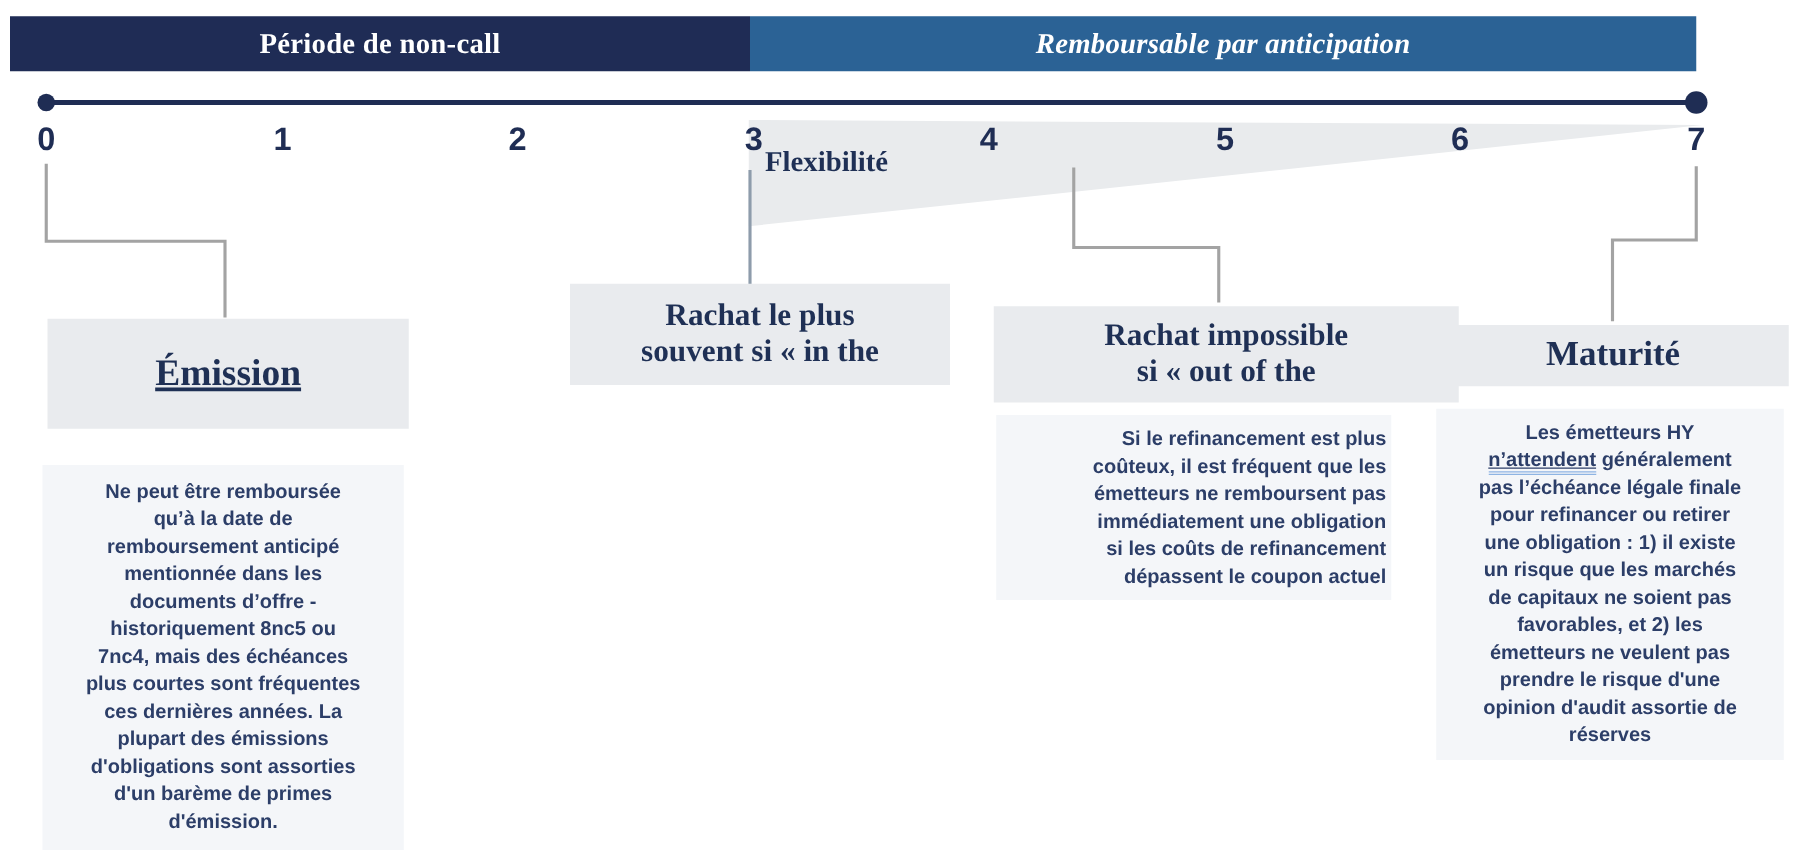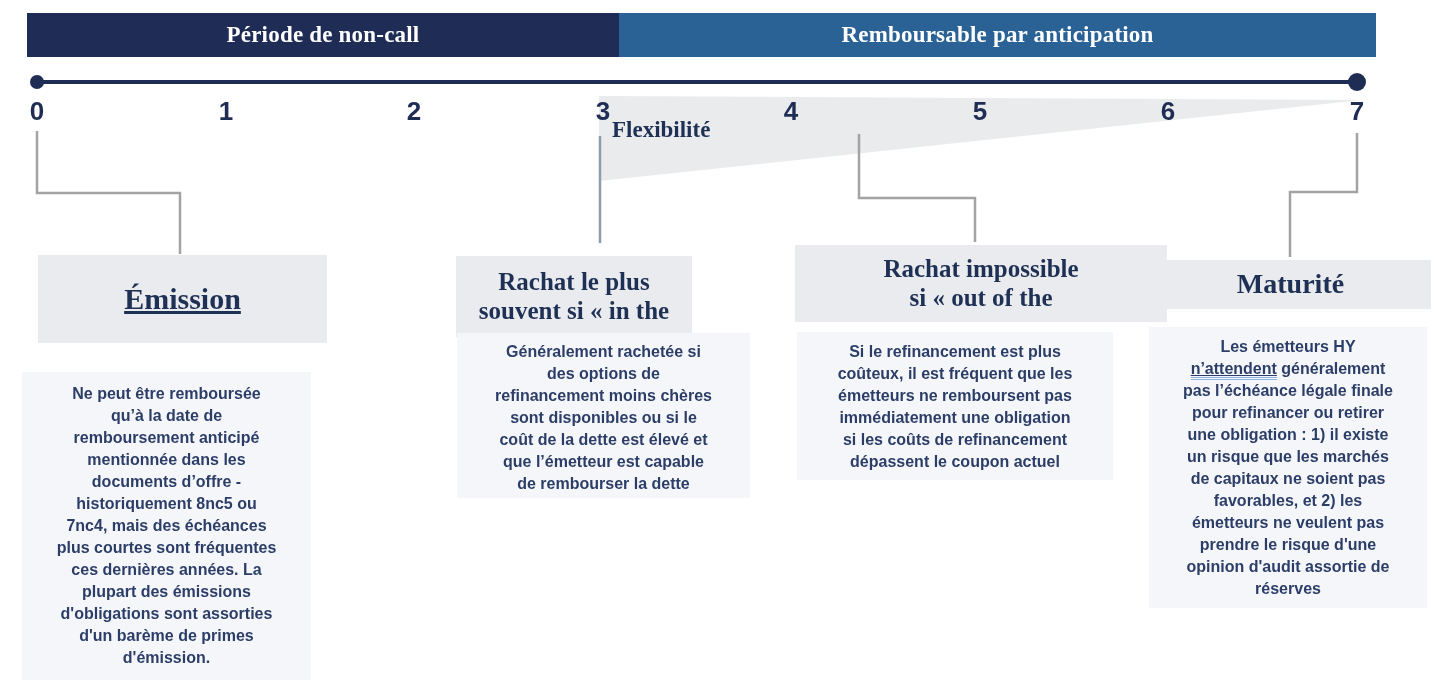--- a/index.html
+++ b/index.html
@@ -20,24 +20,24 @@
     width:1439px;height:689px;
     background:#ffffff;
     overflow:hidden;
     font-family:"Liberation Sans",sans-serif;
   }
   .hbar{
     position:absolute;top:13px;height:44px;
     display:flex;align-items:center;justify-content:center;
     color:#ffffff;
     font-family:"Liberation Serif",serif;
-    font-weight:bold;font-size:23px;letter-spacing:.2px;margin-left:19px;
+    font-weight:bold;font-size:23px;letter-spacing:.2px;
   }
   .hbar.noncall{left:8px;width:592px;background:var(--navy-dark);}
-  .hbar.callable{left:600px;width:757px;background:var(--blue-mid);}
+  .hbar.callable{left:600px;width:757px;background:var(--blue-mid);font-style:italic;}
 
   .tl-line{position:absolute;left:37px;top:80px;width:1321px;height:4px;background:var(--timeline);}
   .tl-dot{position:absolute;border-radius:50%;background:var(--timeline);}
   .tl-dot.start{left:30px;top:75px;width:14px;height:14px;}
   .tl-dot.end{left:1348px;top:73px;width:18px;height:18px;}
 
   .tick{
     position:absolute;top:96px;width:44px;text-align:center;
     font-weight:bold;font-size:26px;color:var(--timeline);z-index:3;
   }
@@ -58,25 +58,25 @@
   }
   .bbox{
     position:absolute;background:var(--body-bg);
     color:var(--body-text);font-weight:bold;font-size:16px;line-height:22px;
     text-align:center;white-space:pre-line;z-index:2;
     display:flex;align-items:flex-start;justify-content:center;
     box-sizing:border-box;
   }
   .bbox .inner{width:100%;}
   .t1{left:38px;top:255px;width:289px;height:88px;font-size:30px;text-decoration:underline;}
-  .b1{left:22px;top:372px;width:289px;height:308px;padding:11px 5px;}
-  .t2{left:456px;top:256px;width:236px;height:81px;font-size:25px;}
+  .b1{left:34px;top:372px;width:289px;height:308px;padding:11px 5px;}
+  .t2{left:456px;top:227px;width:304px;height:81px;font-size:25px;}
   .b2{left:457px;top:333px;width:293px;height:165px;padding:8px 4px;}
   .t3{left:795px;top:245px;width:372px;height:77px;font-size:25px;}
-  .b3{left:797px;top:332px;width:316px;height:148px;padding:9px 4px;}
+  .b3{left:797px;top:332px;width:316px;height:148px;padding:9px 4px;text-align:right;}
   .t4{left:1150px;top:260px;width:281px;height:49px;font-size:28px;}
   .b4{left:1149px;top:327px;width:278px;height:281px;padding:9px 6px;}
 
   .u-link{
     text-decoration:underline;
     text-decoration-color:var(--body-text);
     border-bottom:3px double var(--underline-blue);
   }
 </style>
 </head>
@@ -130,29 +130,20 @@
 plupart des émissions
 d'obligations sont assorties
 d'un barème de primes
 d'émission.</div>
   </div>
 
   <div class="tbox t2">
     <span>Rachat le plus
 souvent si « in the</span>
   </div>
-  <div class="bbox b2">
-    <div class="inner">Généralement rachetée si
-des options de
-refinancement moins chères
-sont disponibles ou si le
-coût de la dette est élevé et
-que l’émetteur est capable
-de rembourser la dette</div>
-  </div>
 
   <div class="tbox t3">
     <span>Rachat impossible
 si « out of the</span>
   </div>
   <div class="bbox b3">
     <div class="inner">Si le refinancement est plus
 coûteux, il est fréquent que les
 émetteurs ne remboursent pas
 immédiatement une obligation

